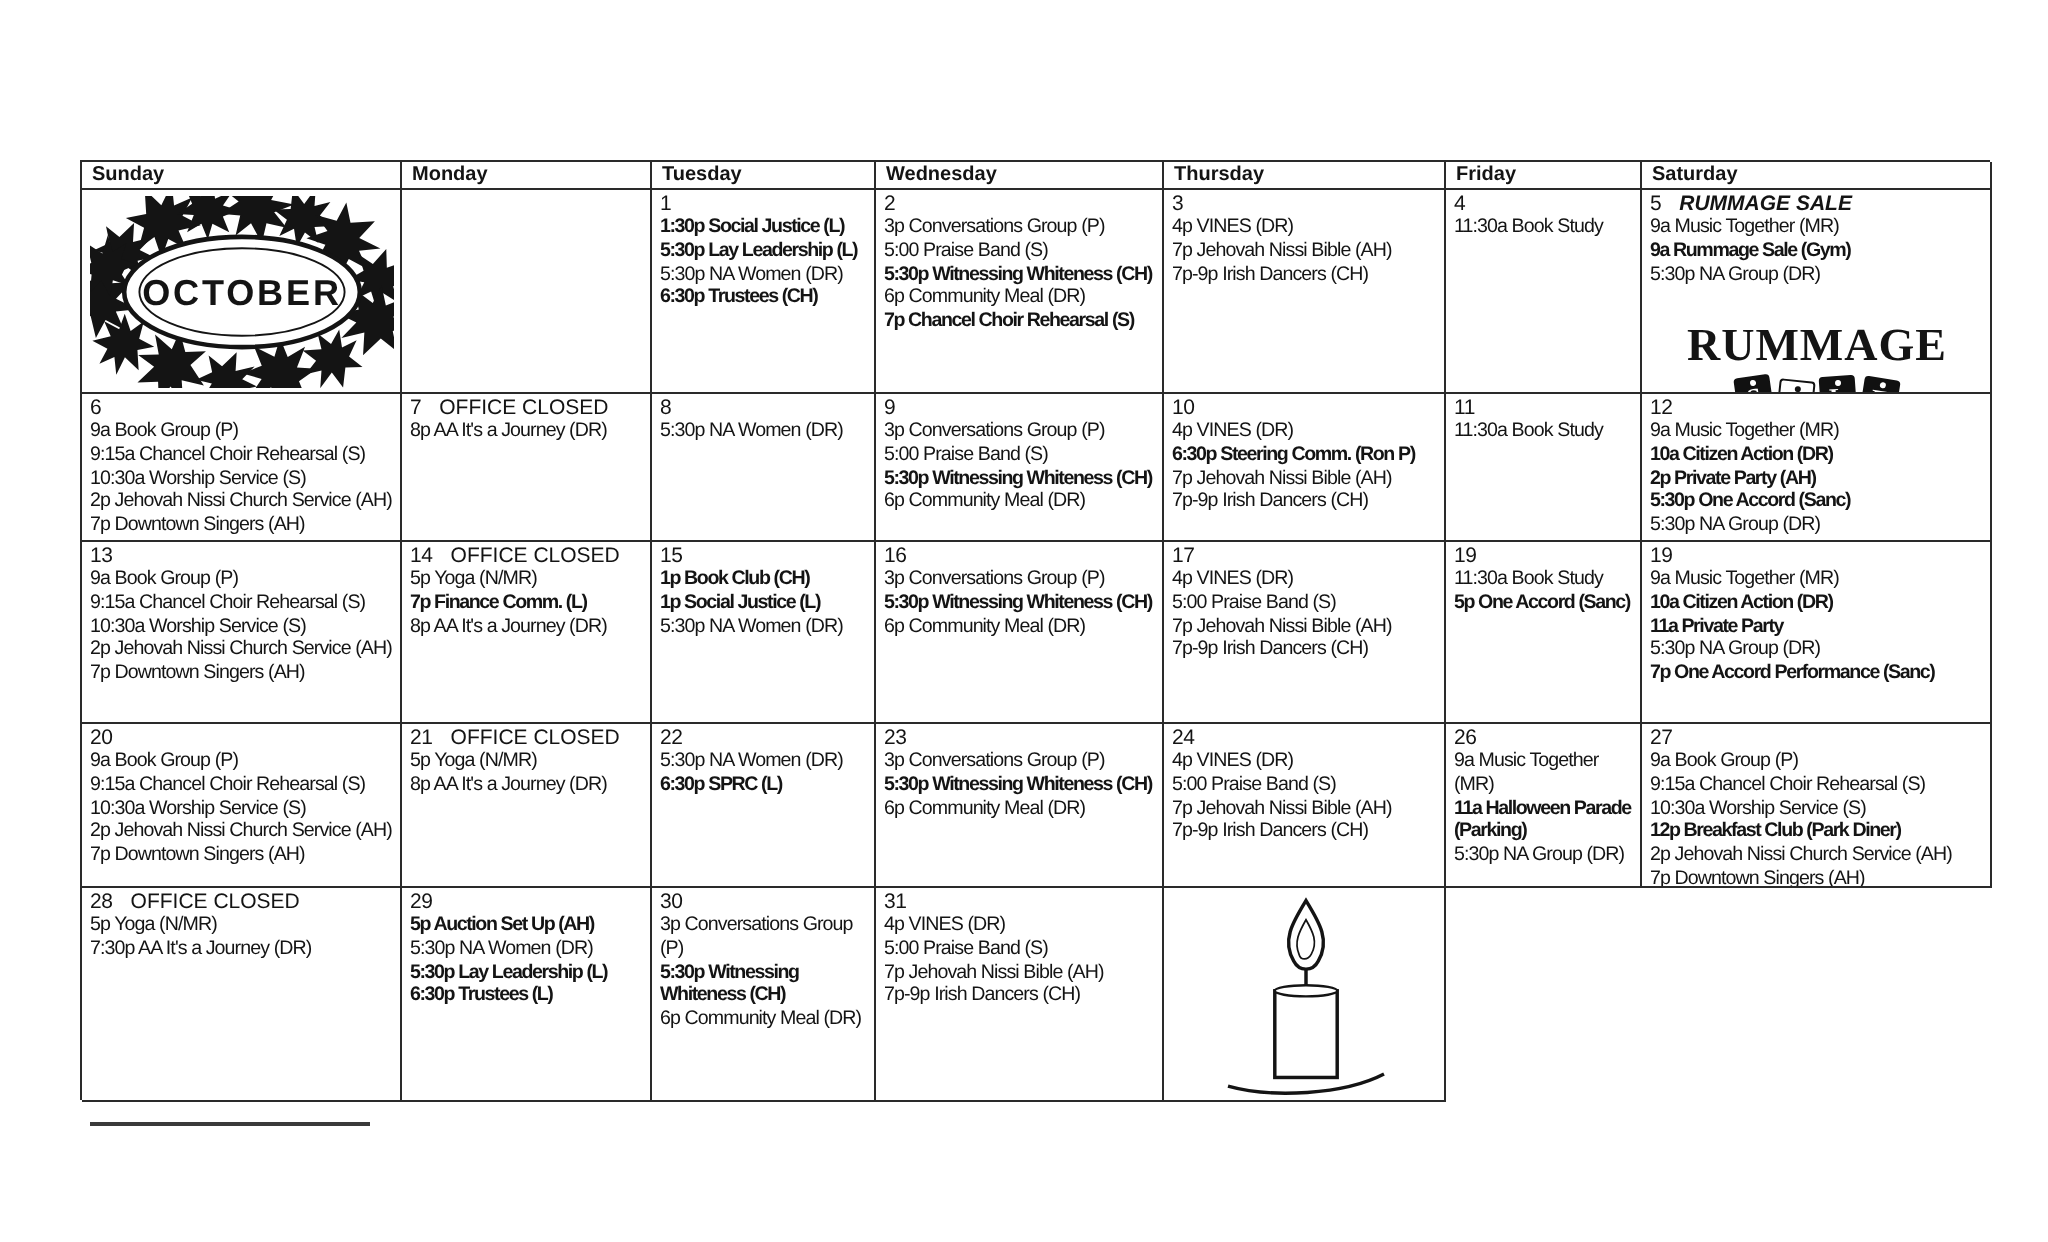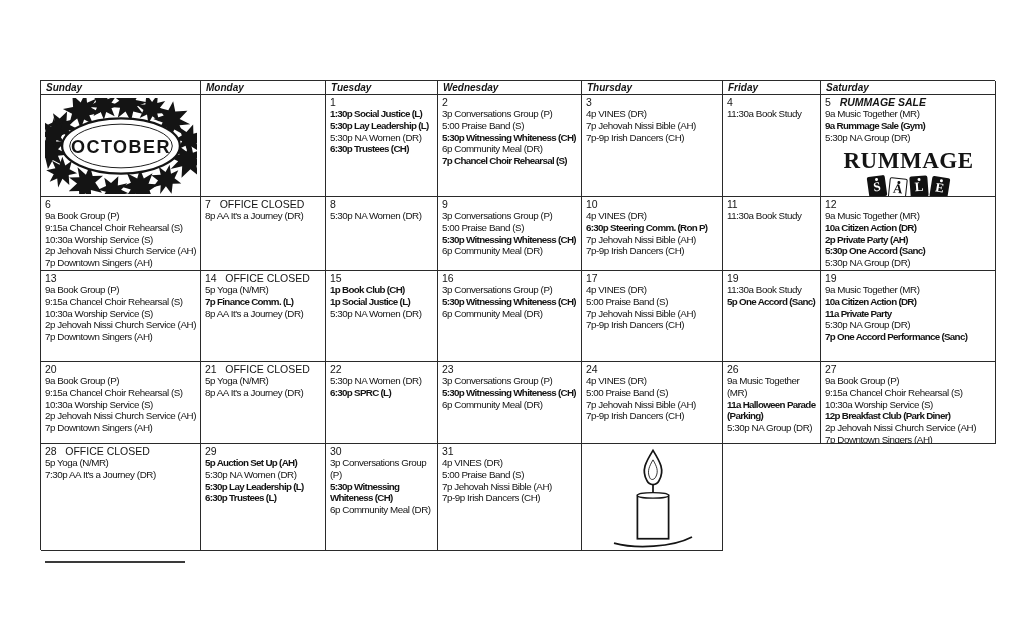--- a/index.html
+++ b/index.html
@@ -4,35 +4,35 @@
 <style>
   html,body{margin:0;padding:0;background:#fff;}
   .page{position:relative;width:1024px;height:621px;background:#fff;
         font-family:"Liberation Sans",sans-serif;color:#141414;}
   .calgrid{position:absolute;left:40px;top:80px;width:955px;height:470px;
            display:grid;
            grid-template-columns:160px 125px 112px 144px 141px 98px 175px;
            grid-template-rows:14px 102px 74px 91px 82px 107px;
            border-top:1.4px solid #2a2a2a;border-left:1.2px solid #2a2a2a;
            box-sizing:border-box;}
-  .wkhead{font-style:italic;font-weight:bold;font-size:10px;line-height:13px;
+  .wkhead{font-weight:bold;font-size:10px;line-height:13px;
           padding-left:5px;border-right:1.2px solid #2a2a2a;border-bottom:1.3px solid #2a2a2a;
           overflow:hidden;}
   .cell{border-right:1.2px solid #2a2a2a;border-bottom:1.2px solid #2a2a2a;
         padding:1px 3px 0 4px;overflow:hidden;box-sizing:border-box;position:relative;}
   .dayhead{font-size:10.5px;line-height:12px;letter-spacing:-0.2px;}
   .num{margin-right:9px;}
   .daylabel{letter-spacing:0;}
   .daylabel.b{font-weight:bold;font-style:italic;}
   .event{font-size:9.8px;line-height:11.8px;letter-spacing:-0.45px;}
   .event.b{font-weight:bold;letter-spacing:-0.7px;}
   .legend-line{line-height:11.5px;letter-spacing:-0.3px;}
   .oct-art{display:block;margin:2px auto 0 auto;}
   .rummage-word{font-family:"Liberation Serif",serif;font-weight:bold;font-size:23px;
-                line-height:26px;text-align:center;letter-spacing:0.5px;margin-top:5px;}
+                line-height:26px;text-align:center;letter-spacing:0.5px;margin-top:17px;}
   .sale-tags{display:flex;justify-content:center;gap:3px;margin-top:2px;}
   .tag{width:18px;height:21px;background:#111;color:#fff;border-radius:2px;
        display:flex;align-items:center;justify-content:center;
        font-family:"Liberation Serif",serif;font-weight:bold;font-size:13px;position:relative;}
   .tag::before{content:"";position:absolute;top:2px;left:50%;margin-left:-1.5px;
                width:3px;height:3px;border-radius:50%;background:#fff;}
   .tag.alt{background:#fff;color:#111;border:1.6px solid #111;box-sizing:border-box;}
   .tag.alt::before{background:#111;}
   .tag.r1{transform:rotate(-8deg);}
   .tag.r2{transform:rotate(6deg) translateY(2px);}

